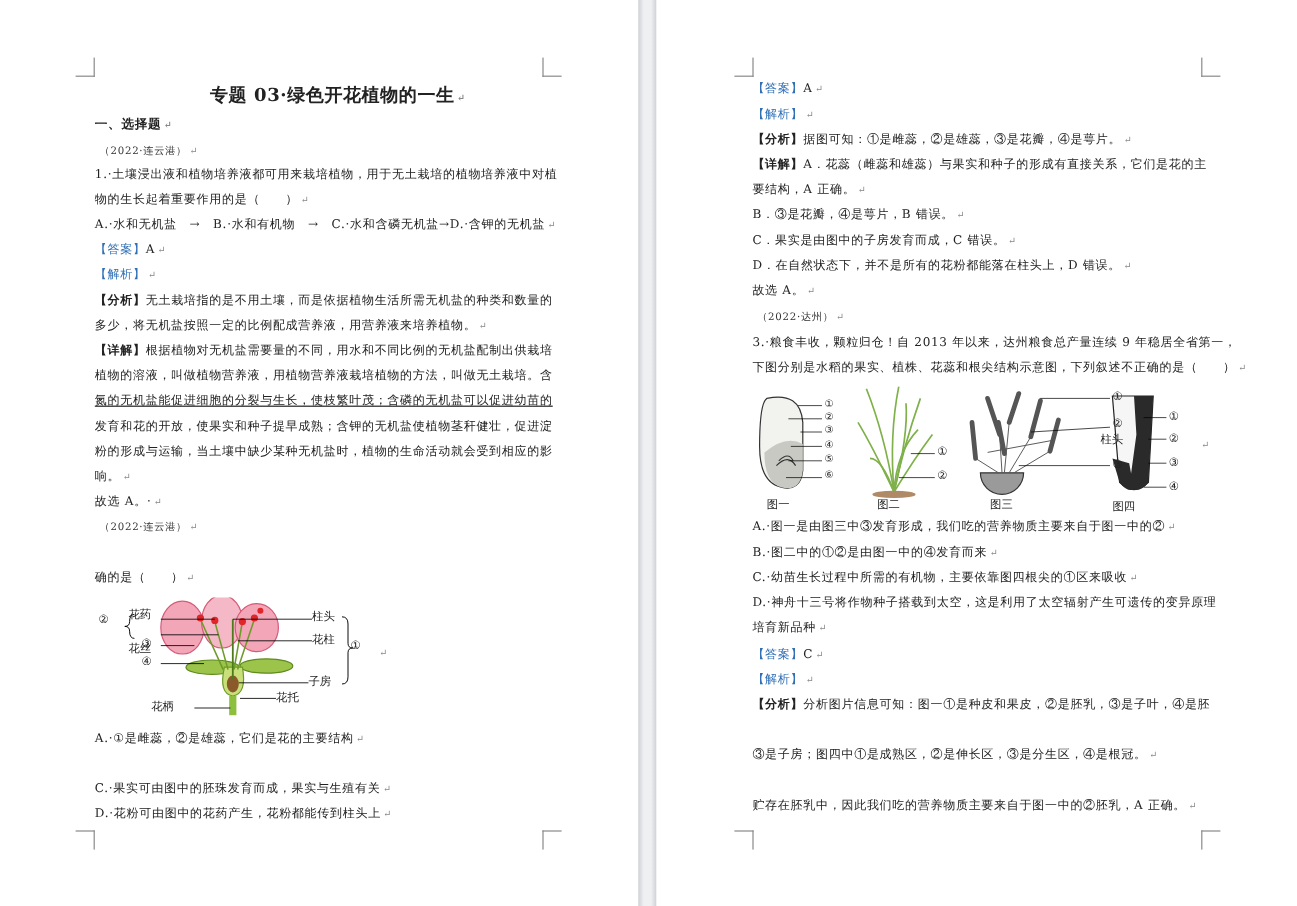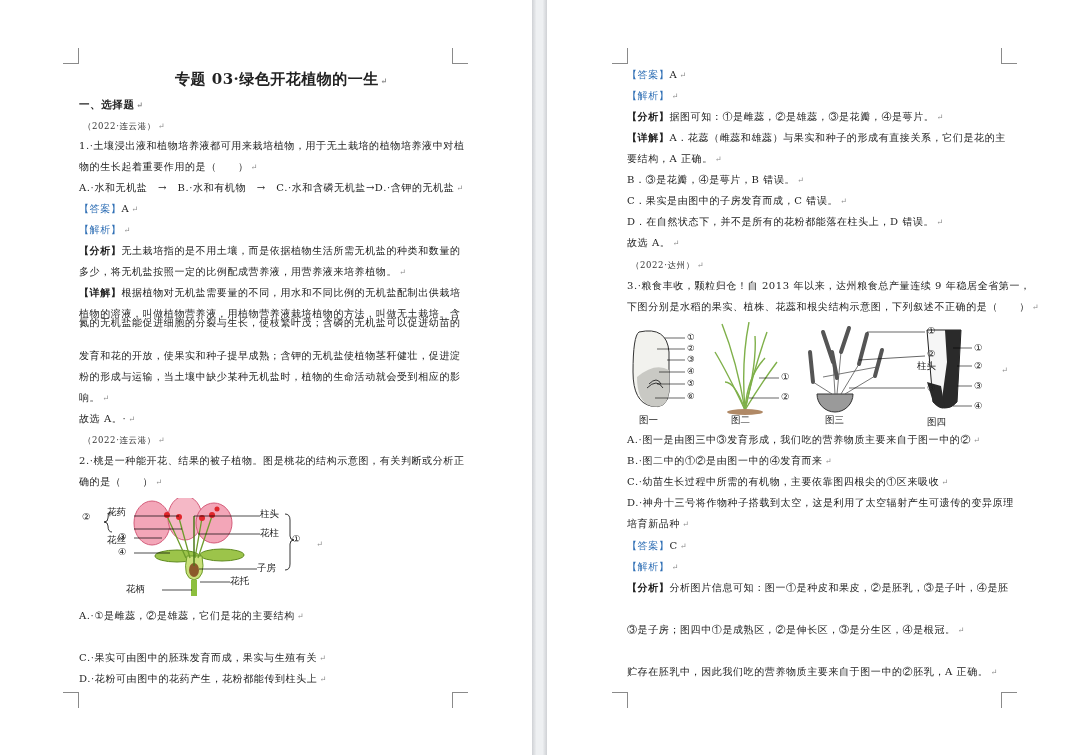--- a/index.html
+++ b/index.html
@@ -44,28 +44,27 @@
   <div class="line" style="left:79px;top:181px;"><span>A.·水和无机盐　→　B.·水和有机物　→　C.·水和含磷无机盐→D.·含钾的无机盐</span><span class="pm">↵</span></div>
 
   <div class="line" style="left:79px;top:202px;"><span class="blue">【答案】</span><span>A</span><span class="pm">↵</span></div>
   <div class="line" style="left:79px;top:223px;"><span class="blue">【解析】</span><span class="pm">↵</span></div>
 
   <div class="line" style="left:79px;top:244px;"><span class="bold">【分析】</span><span>无土栽培指的是不用土壤，而是依据植物生活所需无机盐的种类和数量的</span></div>
   <div class="line" style="left:79px;top:265px;"><span>多少，将无机盐按照一定的比例配成营养液，用营养液来培养植物。</span><span class="pm">↵</span></div>
 
   <div class="line" style="left:79px;top:286px;"><span class="bold">【详解】</span><span>根据植物对无机盐需要量的不同，用水和不同比例的无机盐配制出供栽培</span></div>
   <div class="line" style="left:79px;top:307px;">植物的溶液，叫做植物营养液，用植物营养液栽培植物的方法，叫做无土栽培。含</div>
-  <div class="line" style="left:79px;top:316px;">氮的无机盐能促进细胞的分裂与生长，使枝繁叶茂；含磷的无机盐可以促进幼苗的</div>
+  <div class="line" style="left:79px;top:328px;text-decoration:underline;">氮的无机盐能促进细胞的分裂与生长，使枝繁叶茂；含磷的无机盐可以促进幼苗的</div>
   <div class="line" style="left:79px;top:349px;">发育和花的开放，使果实和种子提早成熟；含钾的无机盐使植物茎秆健壮，促进淀</div>
   <div class="line" style="left:79px;top:370px;">粉的形成与运输，当土壤中缺少某种无机盐时，植物的生命活动就会受到相应的影</div>
   <div class="line" style="left:79px;top:391px;"><span>响。</span><span class="pm">↵</span></div>
   <div class="line" style="left:79px;top:412px;"><span>故选 A。·</span><span class="pm">↵</span></div>
 
   <div class="line src" style="left:83px;top:433px;"><span>（2022·连云港）</span><span class="pm">↵</span></div>
-  <div class="line" style="left:79px;top:454px;">2.·桃是一种能开花、结果的被子植物。图是桃花的结构示意图，有关判断或分析正</div>
   <div class="line" style="left:79px;top:475px;"><span>确的是（　　）</span><span class="pm">↵</span></div>
 
   <div class="fig" style="left:82px;top:498px;width:250px;height:104px;">
     <svg width="250" height="104" viewBox="0 0 250 104">
       <ellipse cx="70" cy="25" rx="18" ry="22" fill="#f3a6b8" stroke="#d45c7a" stroke-width="1"></ellipse>
       <ellipse cx="103" cy="20" rx="17" ry="22" fill="#f5b8c6" stroke="#d45c7a" stroke-width="1"></ellipse>
       <ellipse cx="132" cy="25" rx="18" ry="20" fill="#f3a6b8" stroke="#d45c7a" stroke-width="1"></ellipse>
       <ellipse cx="95" cy="58" rx="22" ry="6" fill="#9cc44a" stroke="#5e8a1e"></ellipse>
       <ellipse cx="140" cy="57" rx="22" ry="6" fill="#9cc44a" stroke="#5e8a1e"></ellipse>
       <path d="M105 58 Q100 80 112 82 Q124 80 120 58 Z" fill="#c9e07a" stroke="#6d9b2a"></path>

